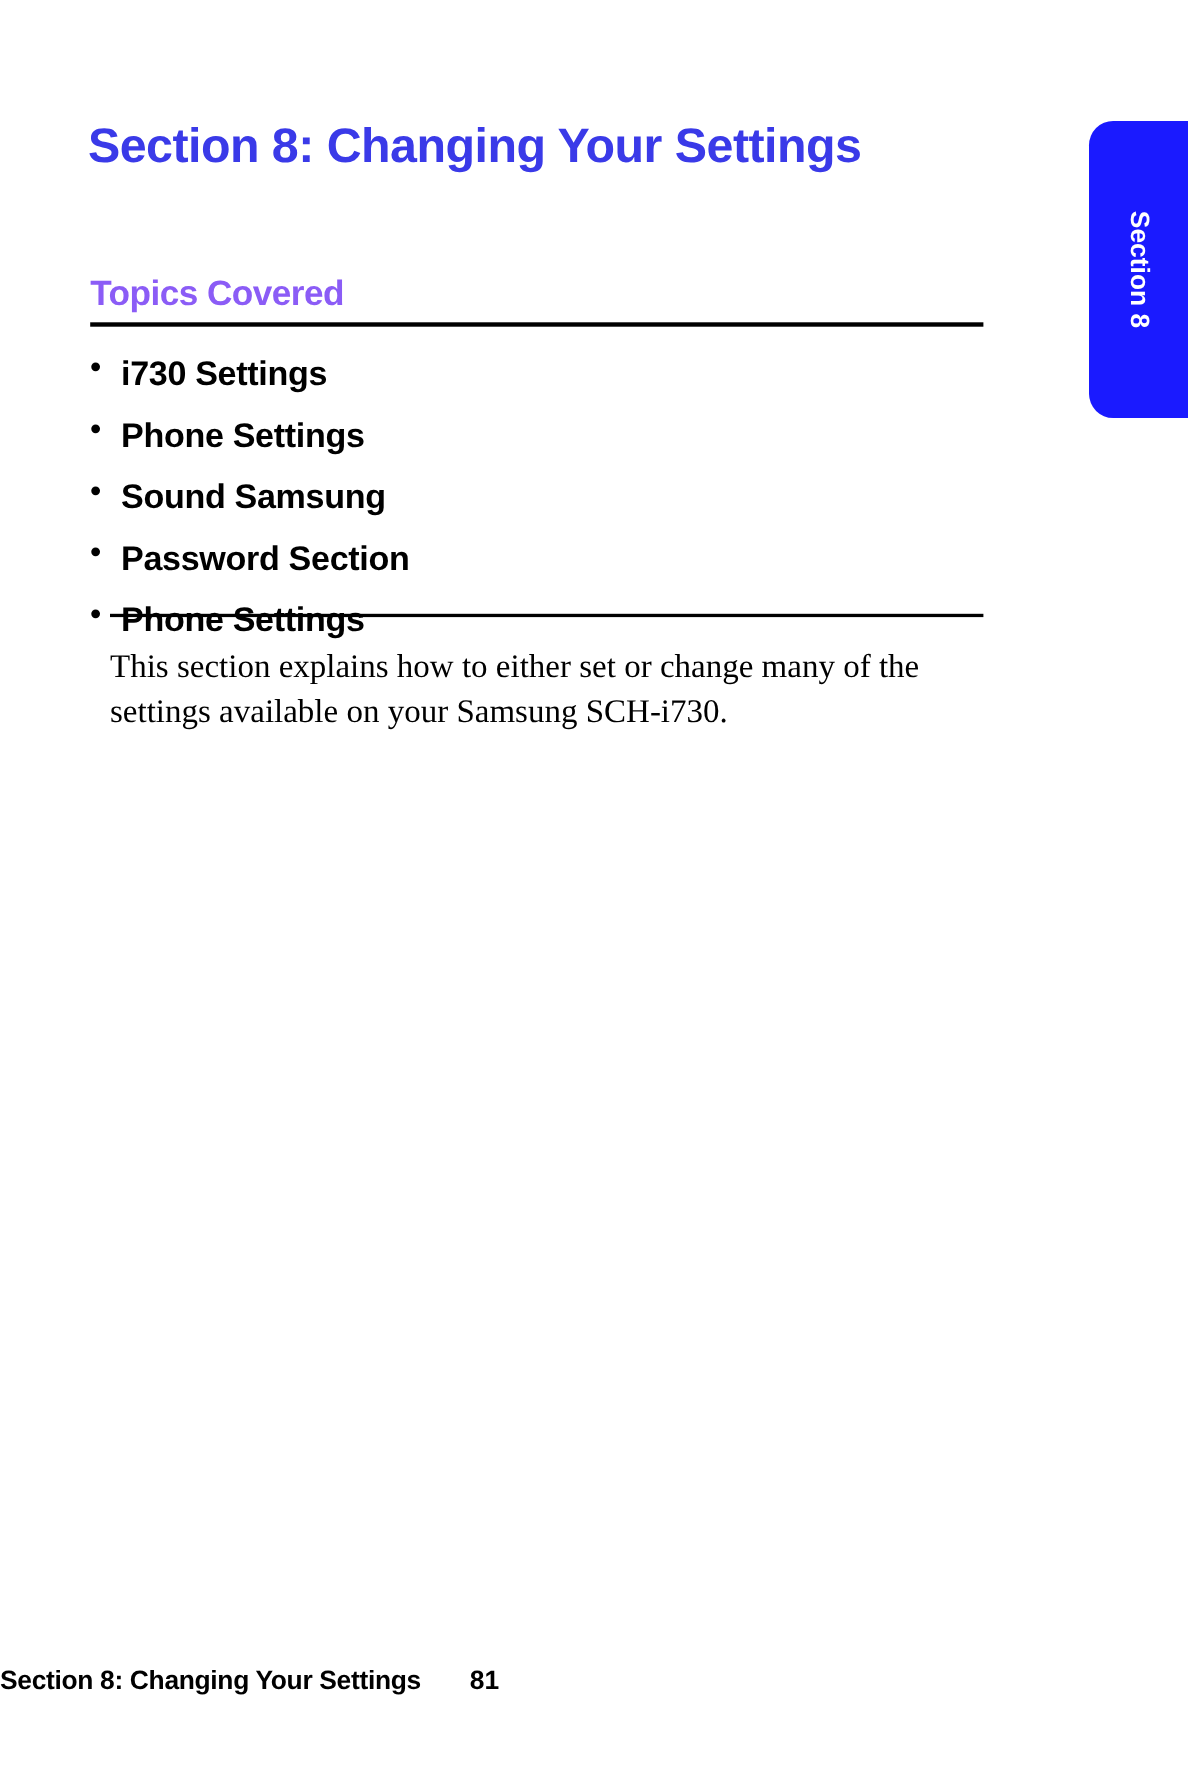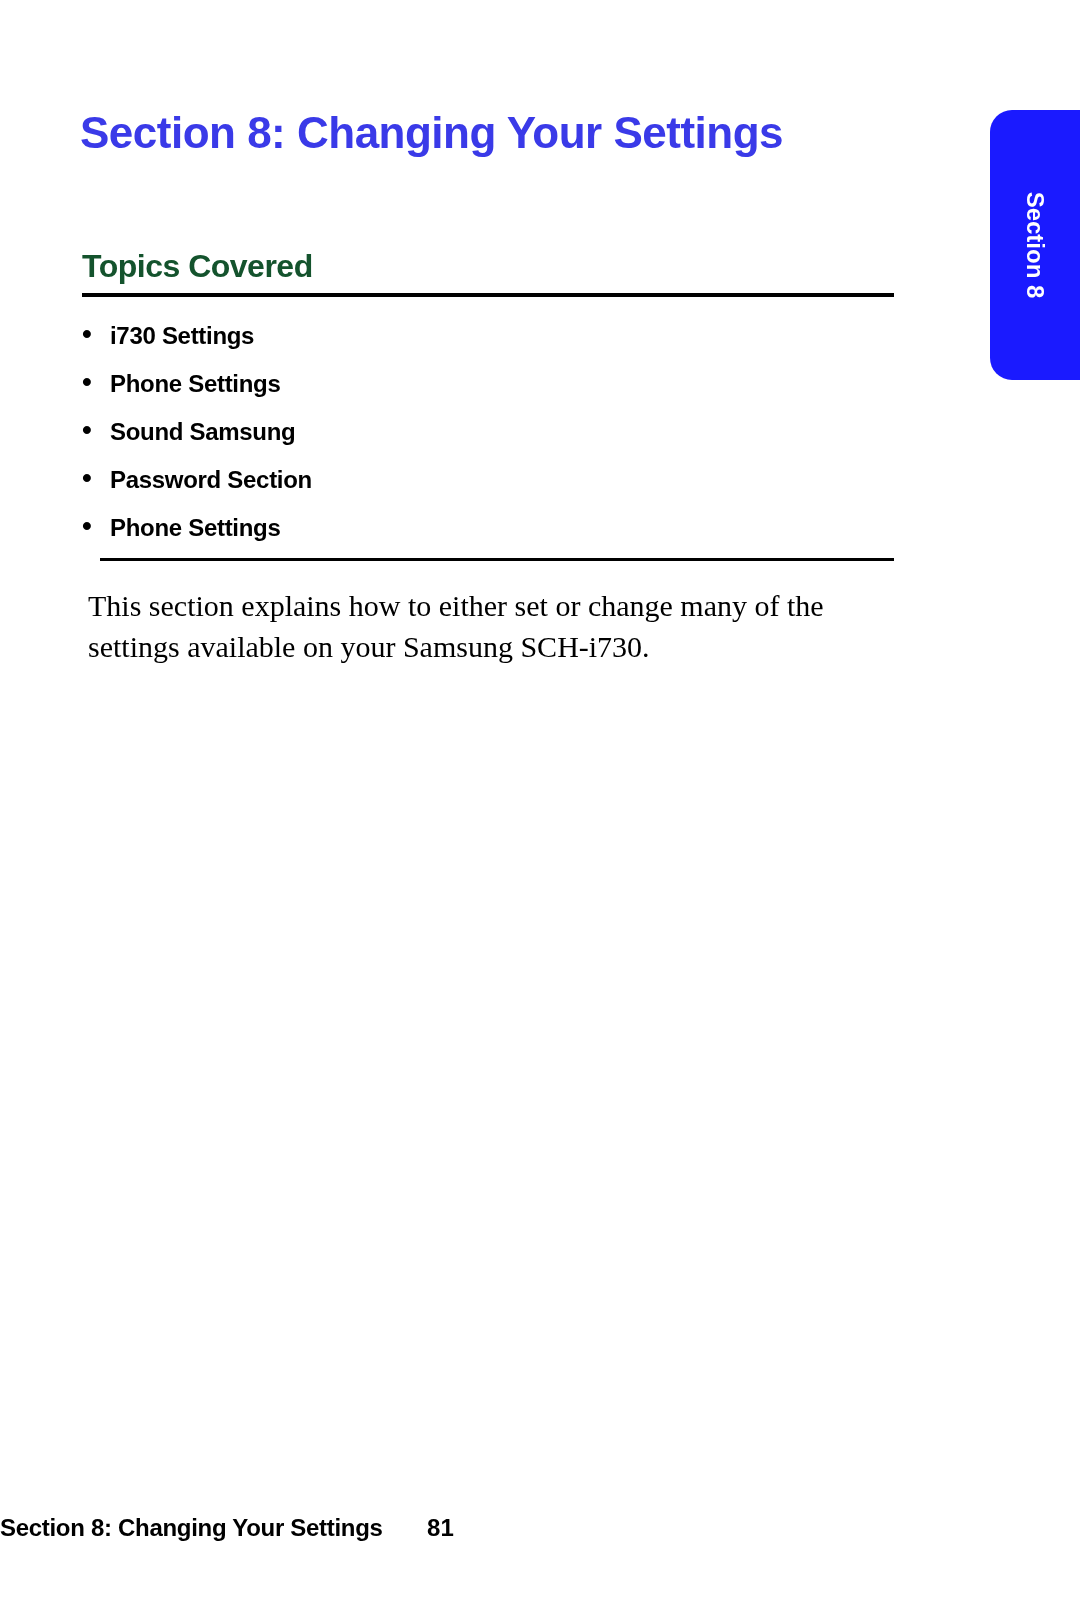--- a/index.html
+++ b/index.html
@@ -46,40 +46,40 @@
       transform: translate(-50%, -50%) rotate(0deg);
       white-space: nowrap;
       font-family: Arial, Helvetica, sans-serif;
     }
     .topics-heading {
       position: absolute;
       left: 82px;
       top: 248px;
       font-size: 32px;
       font-weight: bold;
-      color: #14532d;
+      color: #8b5cf6;
       font-family: Arial, Helvetica, sans-serif;
       letter-spacing: -0.5px;
     }
     .topics-divider {
       position: absolute;
       left: 82px;
       top: 293px;
       width: 812px;
       height: 4px;
       background: #000000;
     }
     .topics-list {
       position: absolute;
       left: 82px;
       top: 322px;
       list-style: none;
     }
     .topics-list li {
-      font-size: 24px;
+      font-size: 31px;
       font-weight: bold;
       color: #000000;
       margin-bottom: 20px;
       padding-left: 28px;
       position: relative;
       font-family: Arial, Helvetica, sans-serif;
       letter-spacing: -0.3px;
     }
     .topics-list li::before {
       content: "•";
@@ -91,21 +91,21 @@
     .body-divider {
       position: absolute;
       left: 100px;
       top: 558px;
       width: 794px;
       height: 3px;
       background: #000000;
     }
     .body-text {
       position: absolute;
-      left: 88px;
+      left: 100px;
       top: 586px;
       width: 794px;
       font-size: 30px;
       font-family: Georgia, 'Times New Roman', serif;
       color: #000000;
       line-height: 1.35;
     }
     .footer {
       position: absolute;
       bottom: 80px;

